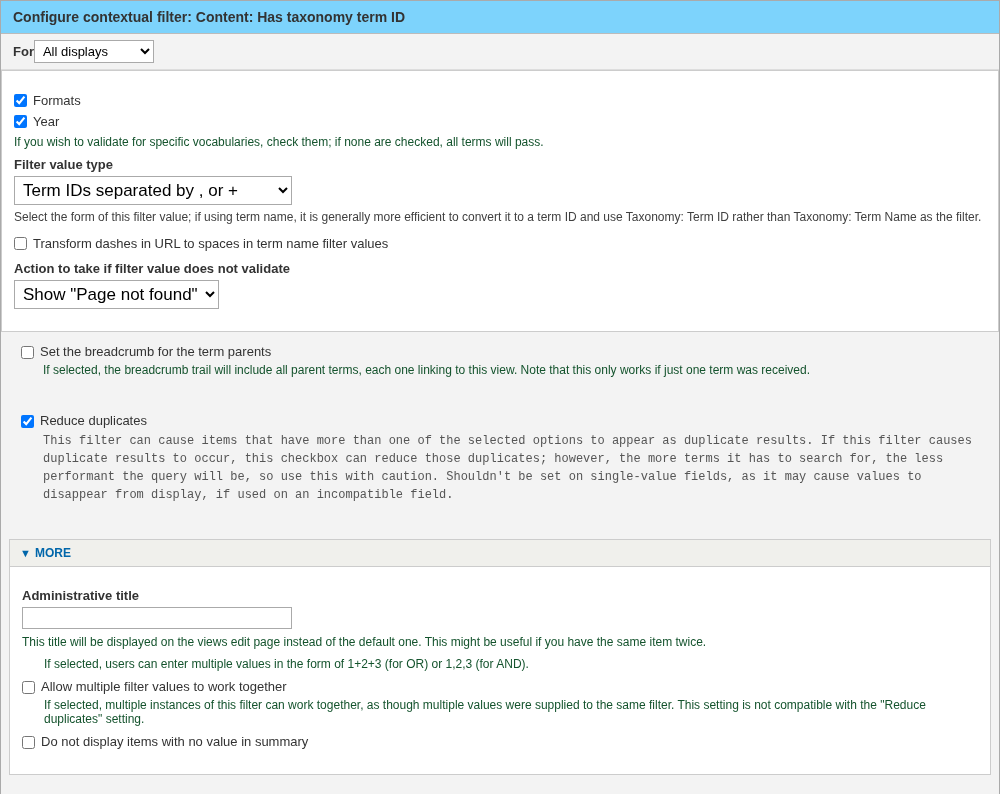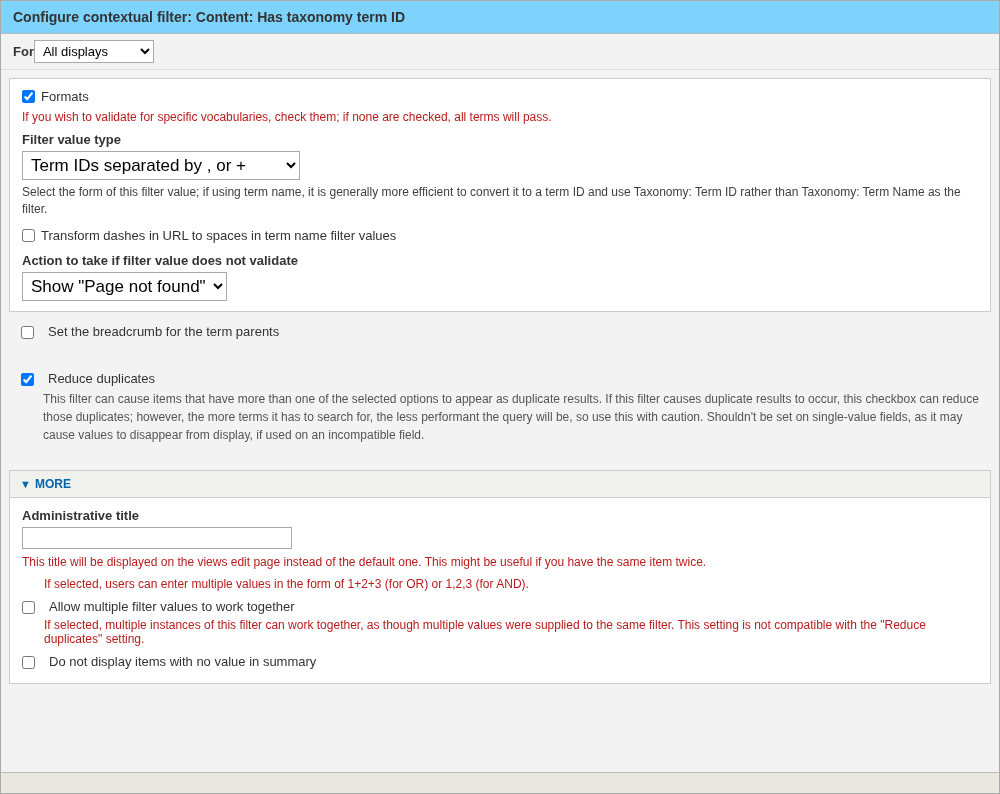--- a/index.html
+++ b/index.html
@@ -46,31 +46,30 @@
       min-width: 120px;
     }
     .main-content {
       flex: 1;
       overflow-y: auto;
       padding: 0;
     }
     .section {
       background: white;
       border: 1px solid #ccc;
-      margin: 8px;
-      padding: 10px 12px;
+      padding: 22px 12px;
     }
     .checkbox-row {
       display: flex;
       align-items: center;
       gap: 6px;
       margin-bottom: 6px;
     }
     .hint-text {
-      color: #b91c1c;
+      color: #14532d;
       font-size: 12px;
       margin-bottom: 8px;
     }
     .field-label {
       font-weight: bold;
       margin-bottom: 4px;
       margin-top: 6px;
     }
     .form-select {
       border: 1px solid #aaa;
@@ -85,35 +84,36 @@
       margin-top: 4px;
       line-height: 1.4;
     }
     .outer-section {
       margin: 8px;
       padding: 10px 12px;
     }
     .standalone-checkbox-row {
       display: flex;
       align-items: flex-start;
-      gap: 14px;
+      gap: 6px;
       margin-bottom: 4px;
     }
     .standalone-checkbox-row input {
       margin-top: 2px;
     }
     .standalone-label {
       font-size: 13px;
     }
     .reduce-duplicates-text {
       color: #555;
       font-size: 12px;
       margin-left: 22px;
       line-height: 1.5;
-      margin-bottom: 8px;
+      margin-bottom: 17px;
+      font-family: Liberation Mono, monospace;
     }
     .more-section {
       background: white;
       border: 1px solid #ccc;
       margin: 8px;
       padding: 0;
     }
     .more-header {
       background: #f0f0ec;
       border-bottom: 1px solid #ccc;
@@ -127,21 +127,21 @@
       font-size: 12px;
       font-weight: bold;
       color: #0066aa;
       text-transform: uppercase;
     }
     .more-arrow {
       color: #0066aa;
       font-size: 11px;
     }
     .more-body {
-      padding: 10px 12px;
+      padding: 21px 12px;
     }
     .admin-title-label {
       font-weight: bold;
       margin-bottom: 4px;
     }
     .admin-title-input {
       width: 270px;
       border: 1px solid #aaa;
       background: white;
       padding: 3px 4px;
@@ -183,20 +183,24 @@
   <div class="main-content">
 
     <div class="section">
 
       <div class="checkbox-row">
         <input type="checkbox" id="formats" checked="" style="">
         <label for="formats">Formats</label>
       </div>
 
 
+      <div class="checkbox-row">
+        <input type="checkbox" id="year" checked="" style="">
+        <label for="year">Year</label>
+      </div>
 
       <div class="hint-text">If you wish to validate for specific vocabularies, check them; if none are checked, all terms will pass.</div>
 
       <div class="field-label">Filter value type</div>
       <select class="form-select">
         <option>Term IDs separated by , or +</option>
         <option>Term name converted to Term ID</option>
       </select>
 
       <div class="info-text">Select the form of this filter value; if using term name, it is generally more efficient to convert it to a term ID and use Taxonomy: Term ID rather than Taxonomy: Term Name as the filter.</div>
@@ -213,20 +217,21 @@
         <option>Display empty text</option>
       </select>
 
     </div>
 
     <div class="breadcrumb-section">
       <div class="standalone-checkbox-row">
         <input type="checkbox" id="breadcrumb" style="">
         <label for="breadcrumb" class="standalone-label">Set the breadcrumb for the term parents</label>
       </div>
+      <div class="hint-text" style="margin-left:22px;">If selected, the breadcrumb trail will include all parent terms, each one linking to this view. Note that this only works if just one term was received.</div>
     </div>
 
     <div class="outer-section">
       <div class="standalone-checkbox-row">
         <input type="checkbox" id="reduce" checked="" style="">
         <label for="reduce" class="standalone-label">Reduce duplicates</label>
       </div>
       <div class="reduce-duplicates-text">This filter can cause items that have more than one of the selected options to appear as duplicate results. If this filter causes duplicate results to occur, this checkbox can reduce those duplicates; however, the more terms it has to search for, the less performant the query will be, so use this with caution. Shouldn't be set on single-value fields, as it may cause values to disappear from display, if used on an incompatible field.</div>
     </div>
 

